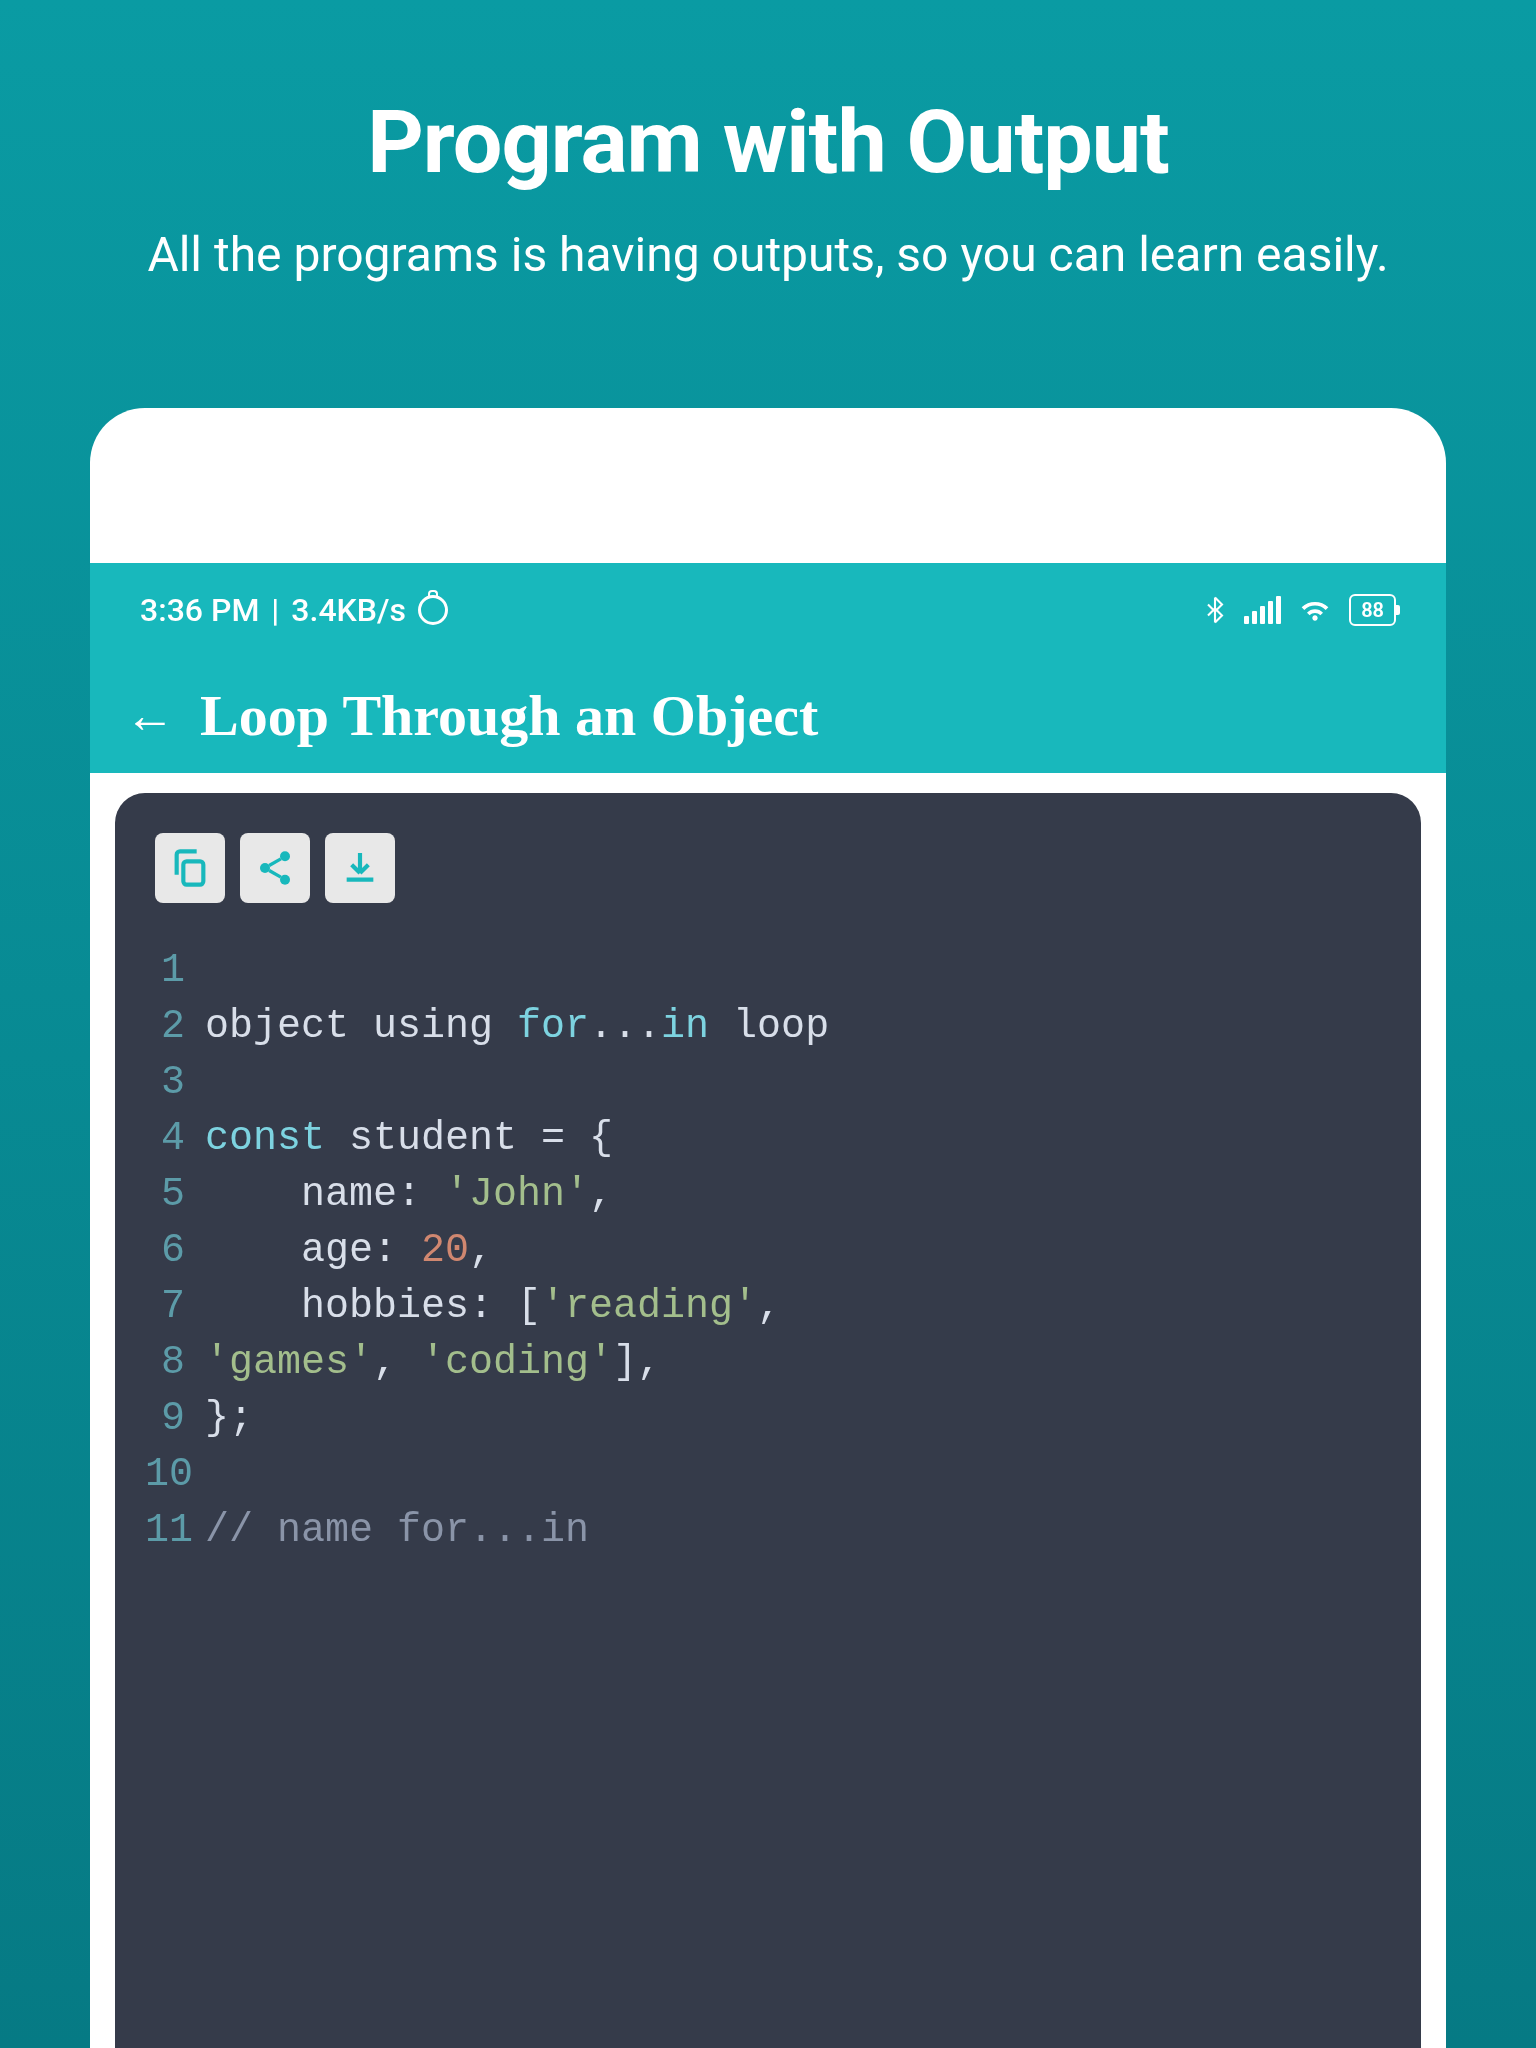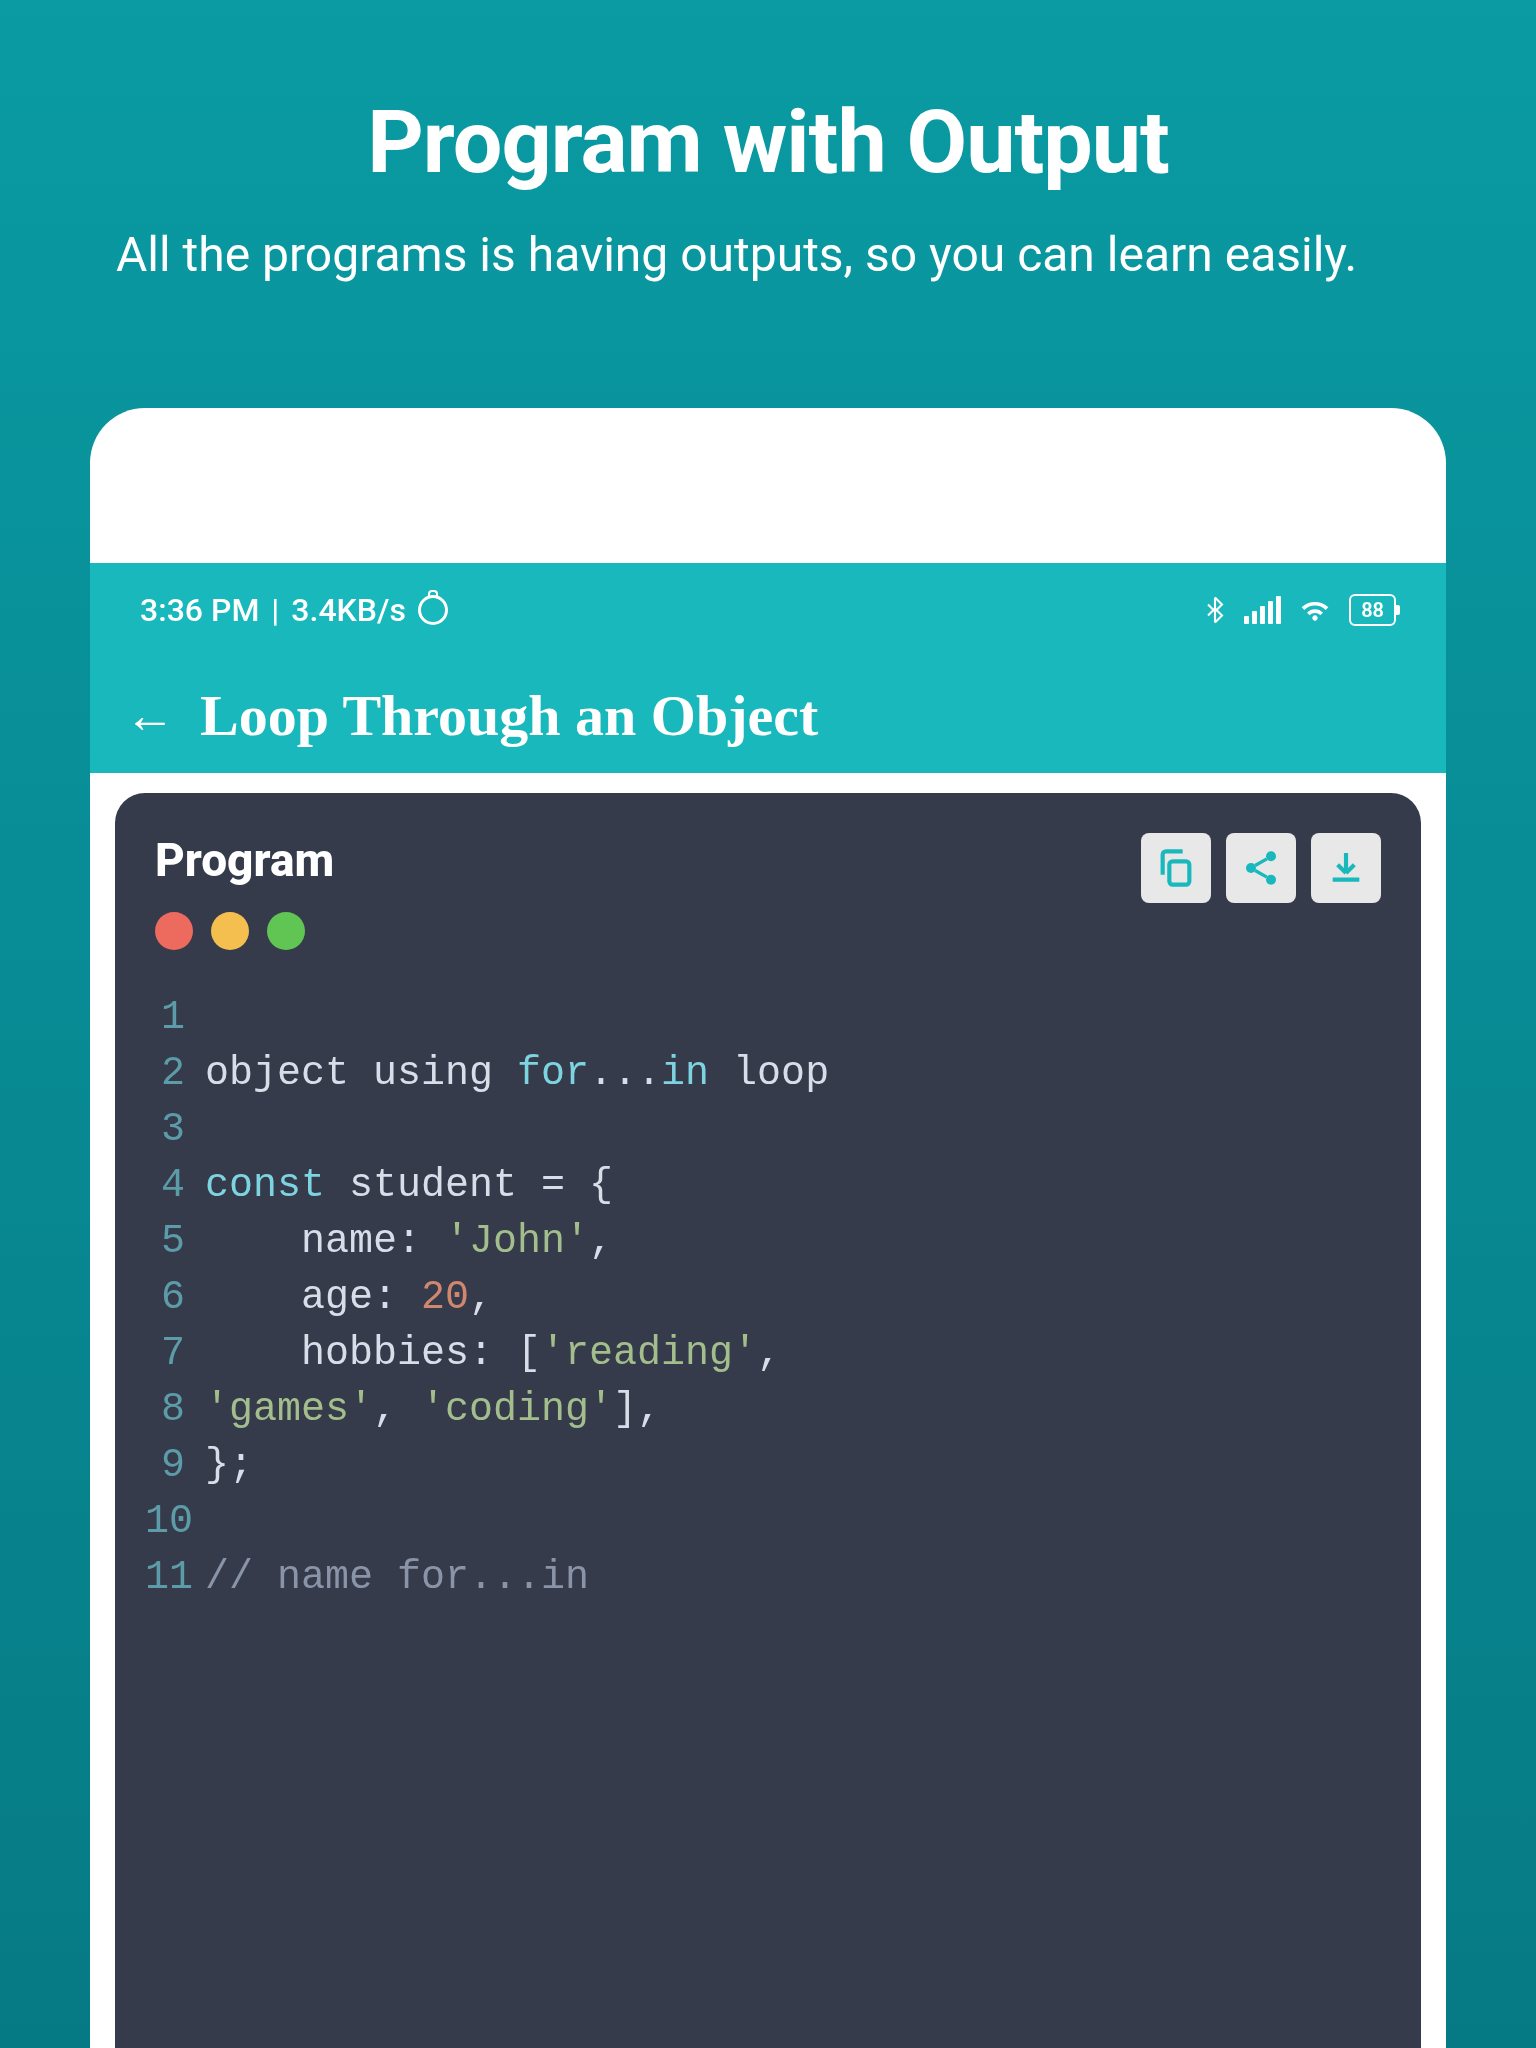--- a/index.html
+++ b/index.html
@@ -12,24 +12,25 @@
     }
     .page-title {
       text-align: center;
       color: #fff;
       font-size: 88px;
       font-weight: 700;
       padding-top: 90px;
       letter-spacing: -1px;
     }
     .subtitle {
+      text-align: center;
       color: #fff;
       font-size: 48px;
       font-weight: 400;
-      padding: 30px 116px 0;
+      padding: 30px 68px 0;
       line-height: 1.35;
     }
     .device-frame {
       background: #fff;
       border-radius: 55px 55px 0 0;
       margin: 120px 90px 0 90px;
       height: 1700px;
       overflow: hidden;
       position: relative;
     }
@@ -242,28 +243,20 @@
     </div>
   </div>
 
   <div class="app-header">
     <span class="back-arrow">←</span>
     <span class="header-title">Loop Through an Object</span>
   </div>
 
   <div class="code-container">
     <div class="code-header">
-      <div class="code-header-left">
-        <span class="program-label">Program</span>
-        <div class="traffic-lights">
-          <span></span>
-          <span></span>
-          <span></span>
-        </div>
-      </div>
       <div class="action-buttons">
         <div class="action-btn">
           <svg viewBox="0 0 24 24" fill="none" stroke="#18b8bc" stroke-width="2.5">
               <rect x="8" y="8" width="12" height="14" rx="2"></rect>
               <path d="M4 16V4a2 2 0 012-2h10"></path>
             </svg>
         </div>
         <div class="action-btn">
           <svg viewBox="0 0 24 24" fill="#18b8bc">
               <circle cx="18" cy="5" r="3"></circle>

